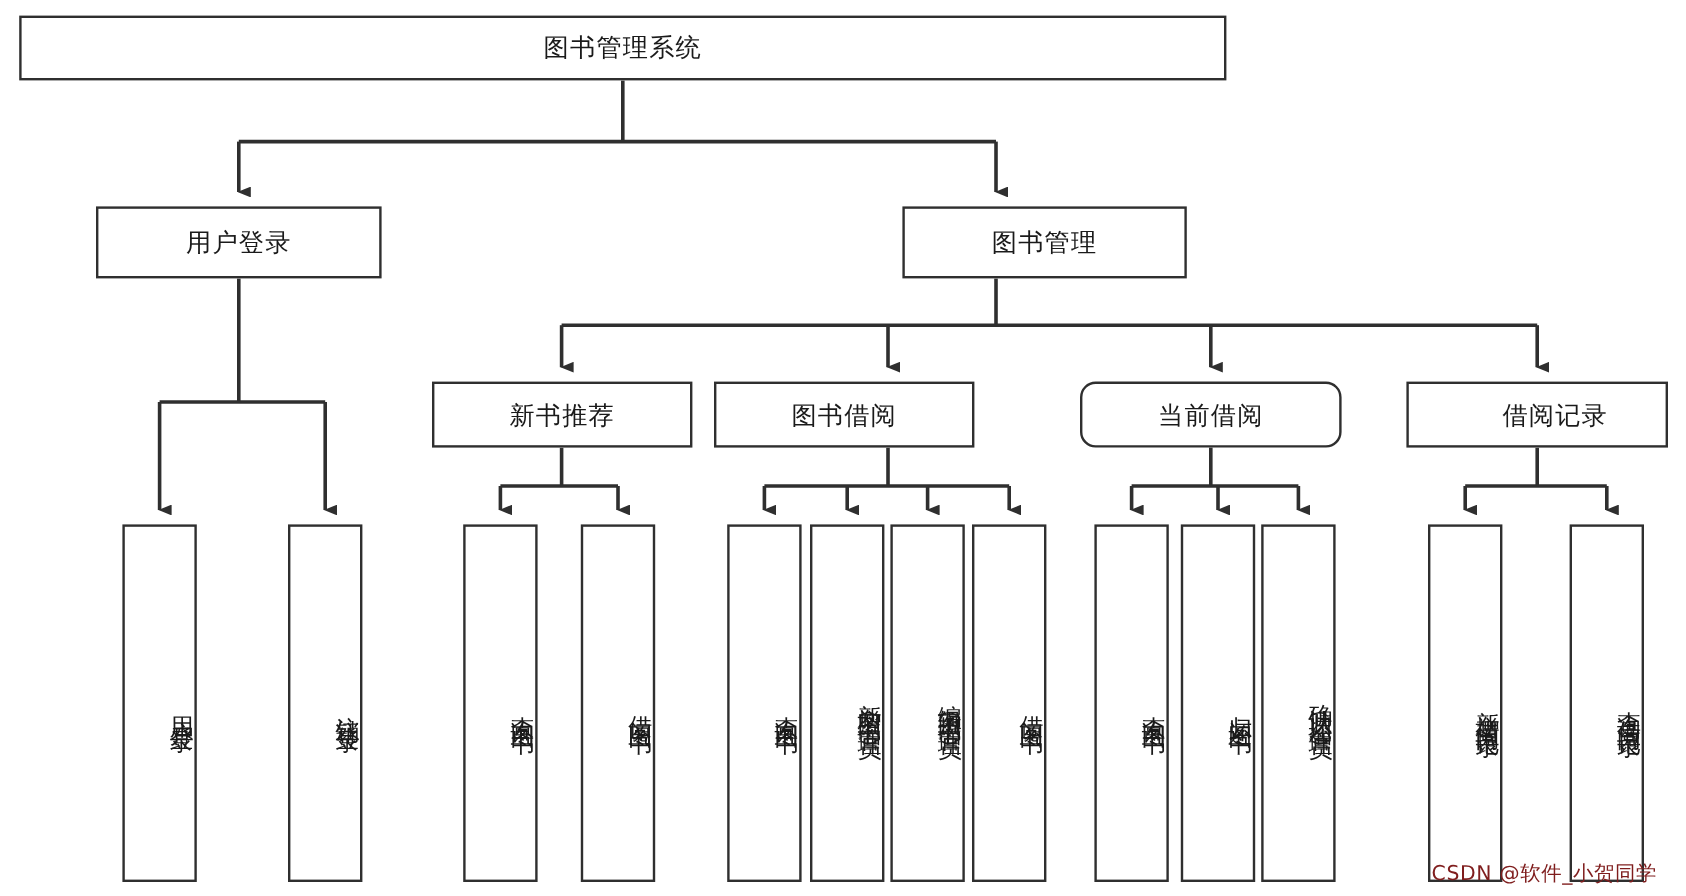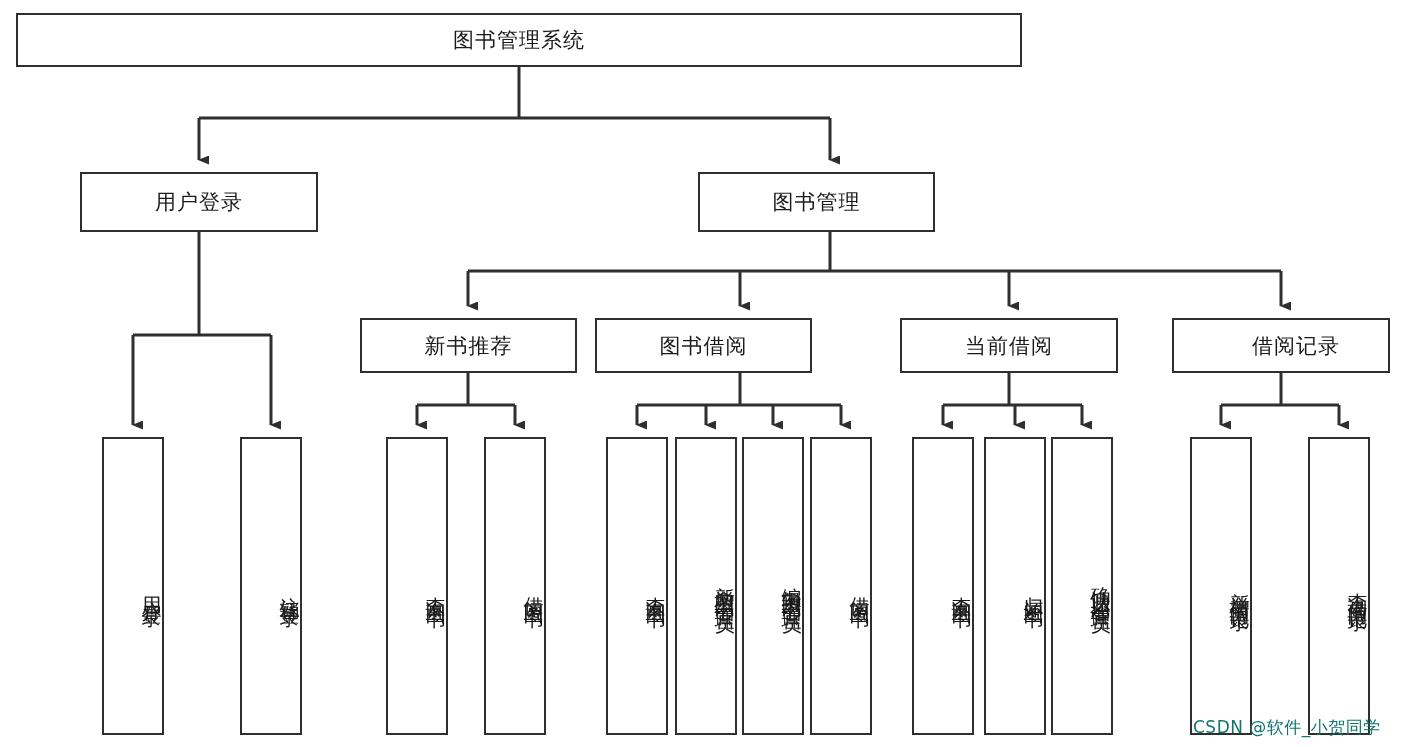--- a/index.html
+++ b/index.html
@@ -133,32 +133,32 @@
   </svg>
 
   <div class="node h" id="node-root" style="left: 16px; top: 13px; width: 1006px; height: 54px; text-align: right;">
     <span class="label">图书管理系统</span>
   </div>
 
   <div id="level1-layer">
       <div class="node h" style="left: 80px; top: 172px; width: 238px; height: 60px;">
         <span class="label">用户登录</span>
       </div>
-      <div class="node h" style="left: 698px; top: 172px; width: 237px; height: 60px;">
+      <div class="node h" style="left: 752px; top: 172px; width: 237px; height: 60px;">
         <span class="label">图书管理</span>
       </div>
     </div>
   <div id="level2-layer">
       <div class="node h" style="left: 360px; top: 318px; width: 217px; height: 55px; justify-content: center;">
         <span class="label">新书推荐</span>
       </div>
       <div class="node h" style="left: 595px; top: 318px; width: 217px; height: 55px;">
         <span class="label">图书借阅</span>
       </div>
-      <div class="node h" style="left: 900px; top: 318px; width: 218px; height: 55px;">
+      <div class="node h" style="left: 900px; top: 318px; width: 218px; height: 55px; border-radius: 13px;">
         <span class="label">当前借阅</span>
       </div>
       <div class="node h" style="left: 1172px; top: 318px; width: 218px; height: 55px; padding-left: 30px;">
         <span class="label">借阅记录</span>
       </div>
     </div>
   <div id="leaf-layer">
       <div class="node v" style="left: 102px; top: 437px; width: 62px; height: 298px;">
         <span class="label">用户登录</span>
       </div>
@@ -193,15 +193,15 @@
         <span class="label">确认归还（管理员）</span>
       </div>
       <div class="node v" style="left: 1190px; top: 437px; width: 62px; height: 298px;">
         <span class="label">新增借阅记录</span>
       </div>
       <div class="node v" style="left: 1308px; top: 437px; width: 62px; height: 298px;">
         <span class="label">查询借阅记录</span>
       </div>
     </div>
 
-  <div class="watermark" style="left: 1193px; top: 716px; color: #0f766e;">CSDN @软件_小贺同学</div>
+  <div class="watermark" style="left: 1193px; top: 716px; color: #7f1d1d;">CSDN @软件_小贺同学</div>
 
 </div>
 
 </body></html>

